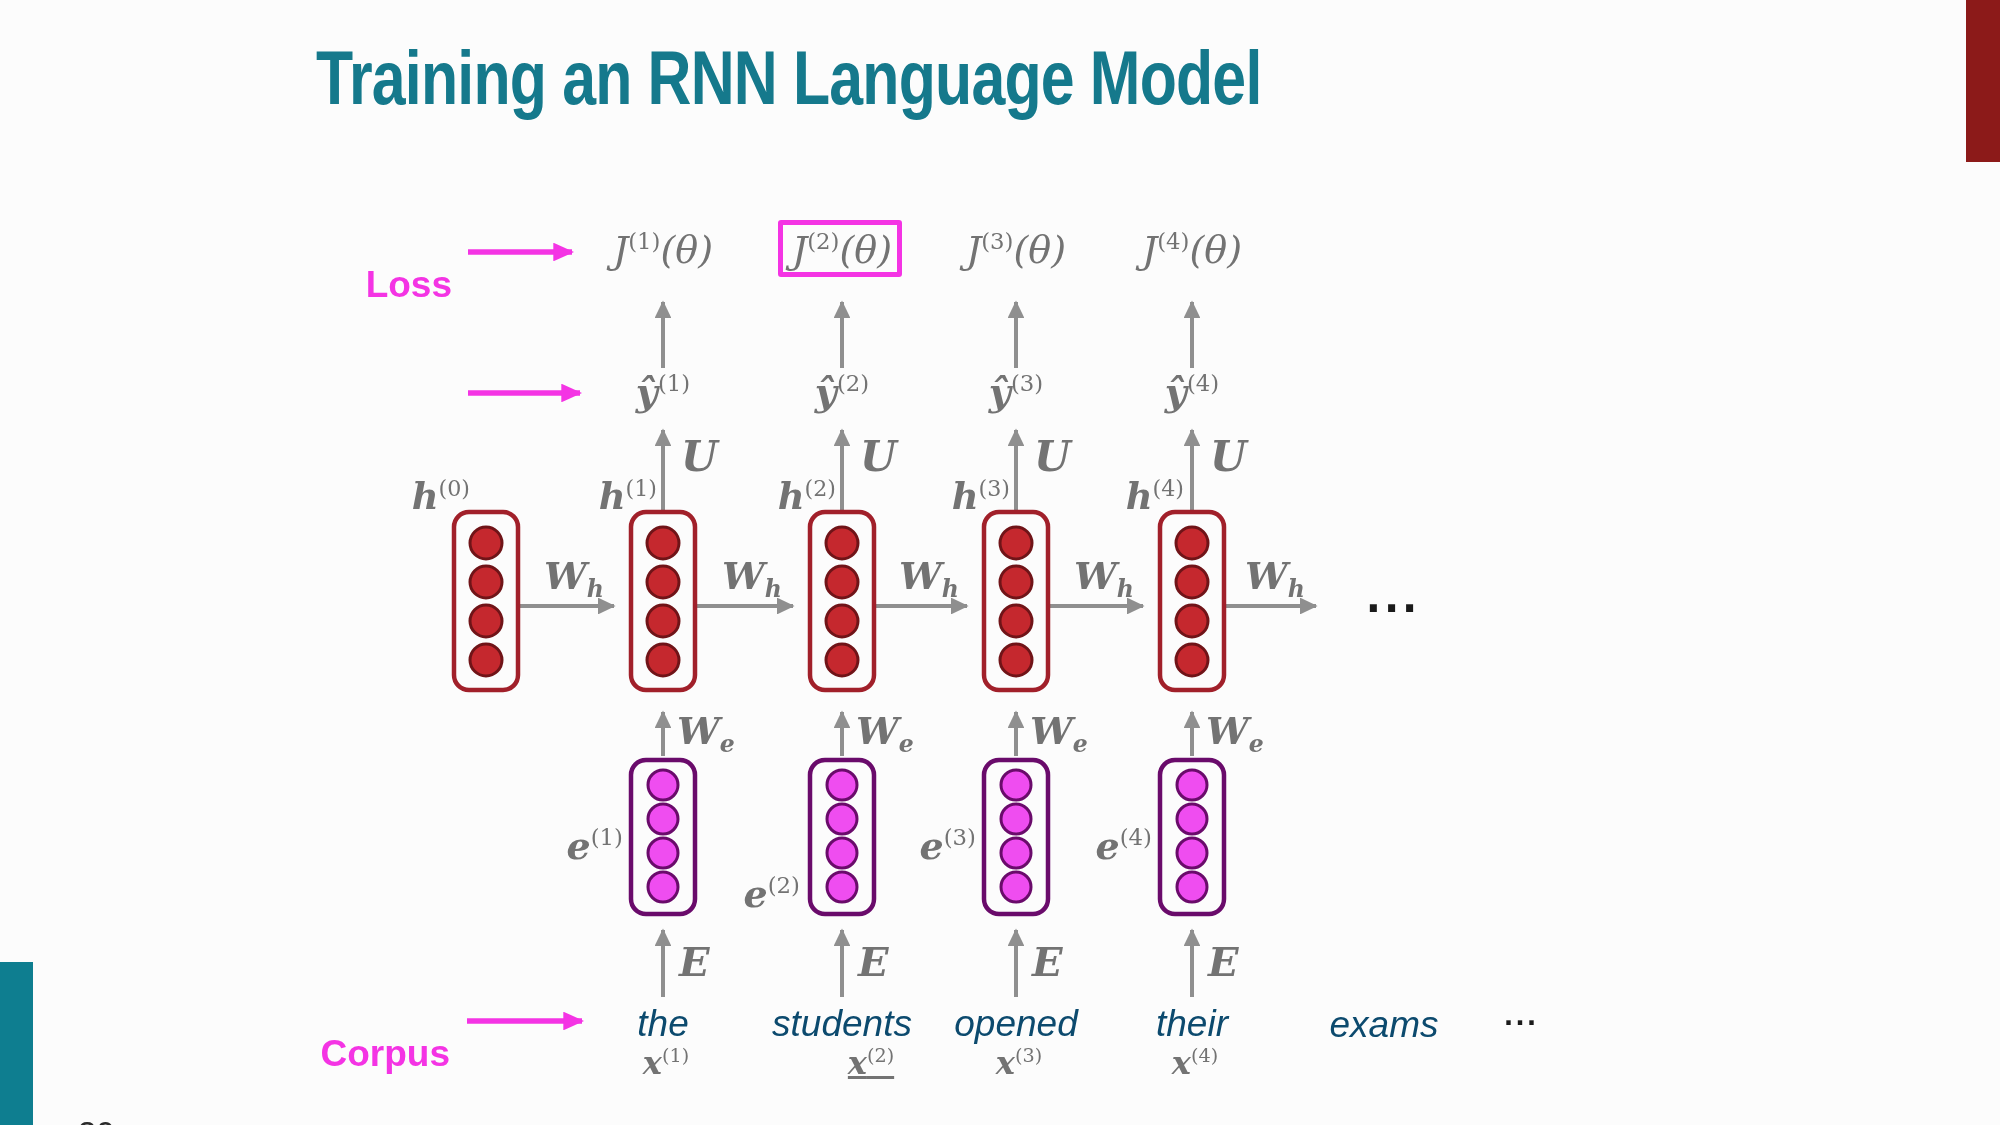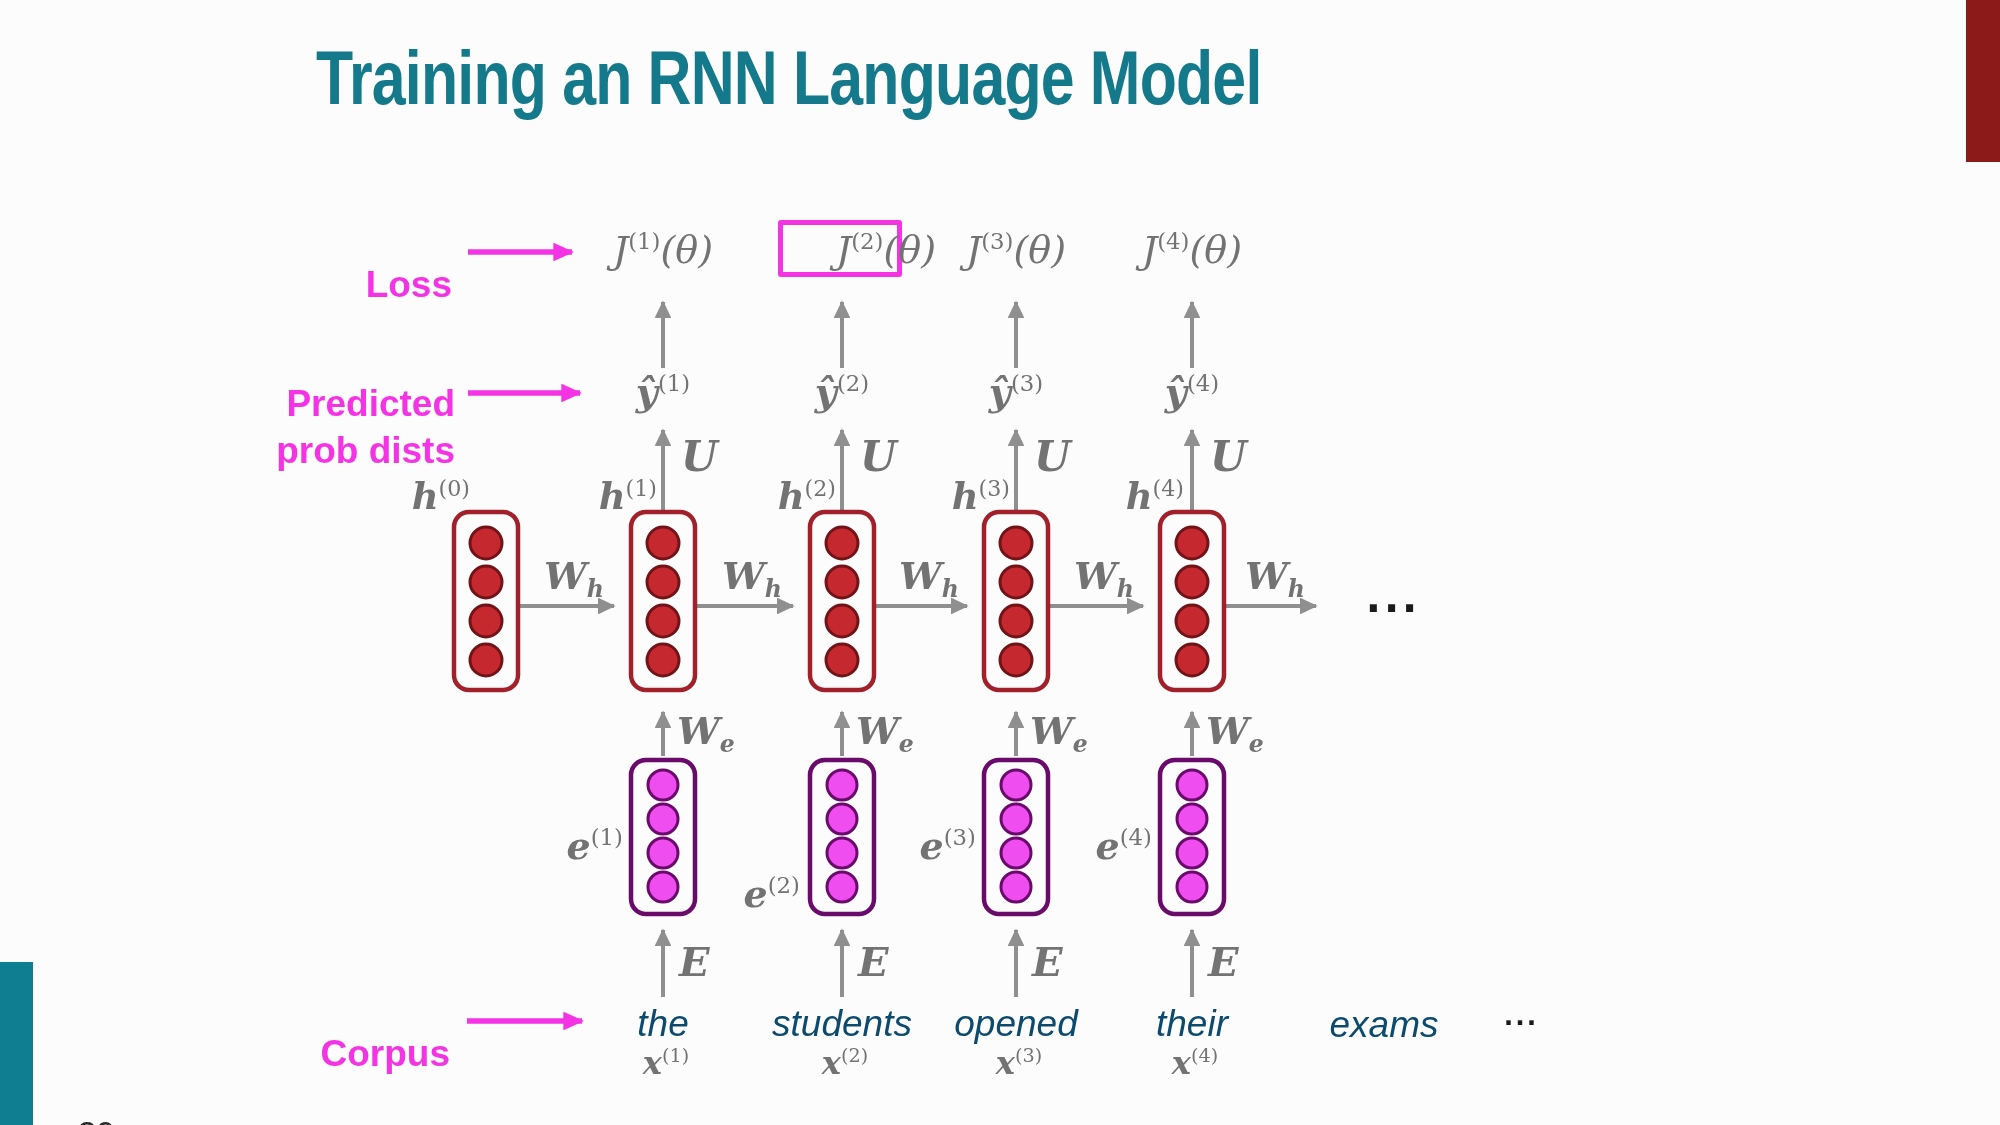--- a/index.html
+++ b/index.html
@@ -162,29 +162,25 @@
 
   <div class="corner-red"></div>
   <div class="corner-teal"></div>
 
   <div class="abs title" style="left:316px;top:40px;">
     <span>Training an RNN Language Model</span>
   </div>
 
 
   <div class="lbl ra rowlabel magenta" style="left:452px;top:253px;">Loss</div>
-  <div class="lbl ra rowlabel magenta" style="left:455px;top:395px;text-align:right;line-height:47px;">
-    <div>Predicted</div>
-    <div>prob dists</div>
-  </div>
   <div class="lbl ra rowlabel magenta" style="left:450px;top:1022px;">Corpus</div>
 
   <div class="j2box"></div>
   <div class="lbl math" style="left:663px;top:250px;"><span class="it">J</span><sup class="sup">(1)</sup><span class="it">(θ)</span></div>
-  <div class="lbl math" style="left:842px;top:250px;margin-left:44px;"><span class="it">J</span><sup class="sup">(2)</sup><span class="it">(θ)</span></div>
+  <div class="lbl math" style="left:842px;top:250px;"><span class="it">J</span><sup class="sup">(2)</sup><span class="it">(θ)</span></div>
   <div class="lbl math" style="left:1016px;top:250px;"><span class="it">J</span><sup class="sup">(3)</sup><span class="it">(θ)</span></div>
   <div class="lbl math" style="left:1192px;top:250px;"><span class="it">J</span><sup class="sup">(4)</sup><span class="it">(θ)</span></div>
 
   <div class="lbl math" style="left:663px;top:391px;"><span class="it b">ŷ</span><sup class="sup">(1)</sup></div>
   <div class="lbl math" style="left:842px;top:391px;"><span class="it b">ŷ</span><sup class="sup">(2)</sup></div>
   <div class="lbl math" style="left:1016px;top:391px;"><span class="it b">ŷ</span><sup class="sup">(3)</sup></div>
   <div class="lbl math" style="left:1192px;top:391px;"><span class="it b">ŷ</span><sup class="sup">(4)</sup></div>
 
   <div class="lbl la math" style="left:681px;top:456px;font-size:42px;"><span class="it b">U</span></div>
   <div class="lbl la math" style="left:860px;top:456px;font-size:42px;"><span class="it b">U</span></div>
@@ -221,19 +217,19 @@
   <div class="lbl la math" style="left:1208px;top:961px;font-size:40px;"><span class="it b">E</span></div>
 
   <div class="lbl word" style="left:663px;top:1024px;">the</div>
   <div class="lbl word" style="left:842px;top:1024px;">students</div>
   <div class="lbl word" style="left:1016px;top:1024px;">opened</div>
   <div class="lbl word" style="left:1192px;top:1024px;">their</div>
   <div class="lbl word" style="left:1384px;top:1025px;">exams</div>
   <div class="lbl dots-corpus" style="left:1521px;top:1016px;">...</div>
 
   <div class="lbl xterm" style="left:666px;top:1063px;"><span class="it b">x</span><sup class="sup">(1)</sup></div>
-  <div class="lbl xterm" style="left:845px;top:1063px;"><span class="it b">x</span><sup class="sup">(2)</sup></div>
+  <div class="lbl xterm" style="left:871px;top:1063px;text-decoration:underline;"><span class="it b">x</span><sup class="sup">(2)</sup></div>
   <div class="lbl xterm" style="left:1019px;top:1063px;"><span class="it b">x</span><sup class="sup">(3)</sup></div>
   <div class="lbl xterm" style="left:1195px;top:1063px;"><span class="it b">x</span><sup class="sup">(4)</sup></div>
 
   <div class="lbl la pagenum" style="left:78px;top:1134px;text-align:center;">30</div>
 
 </div>
 
 </body></html>

